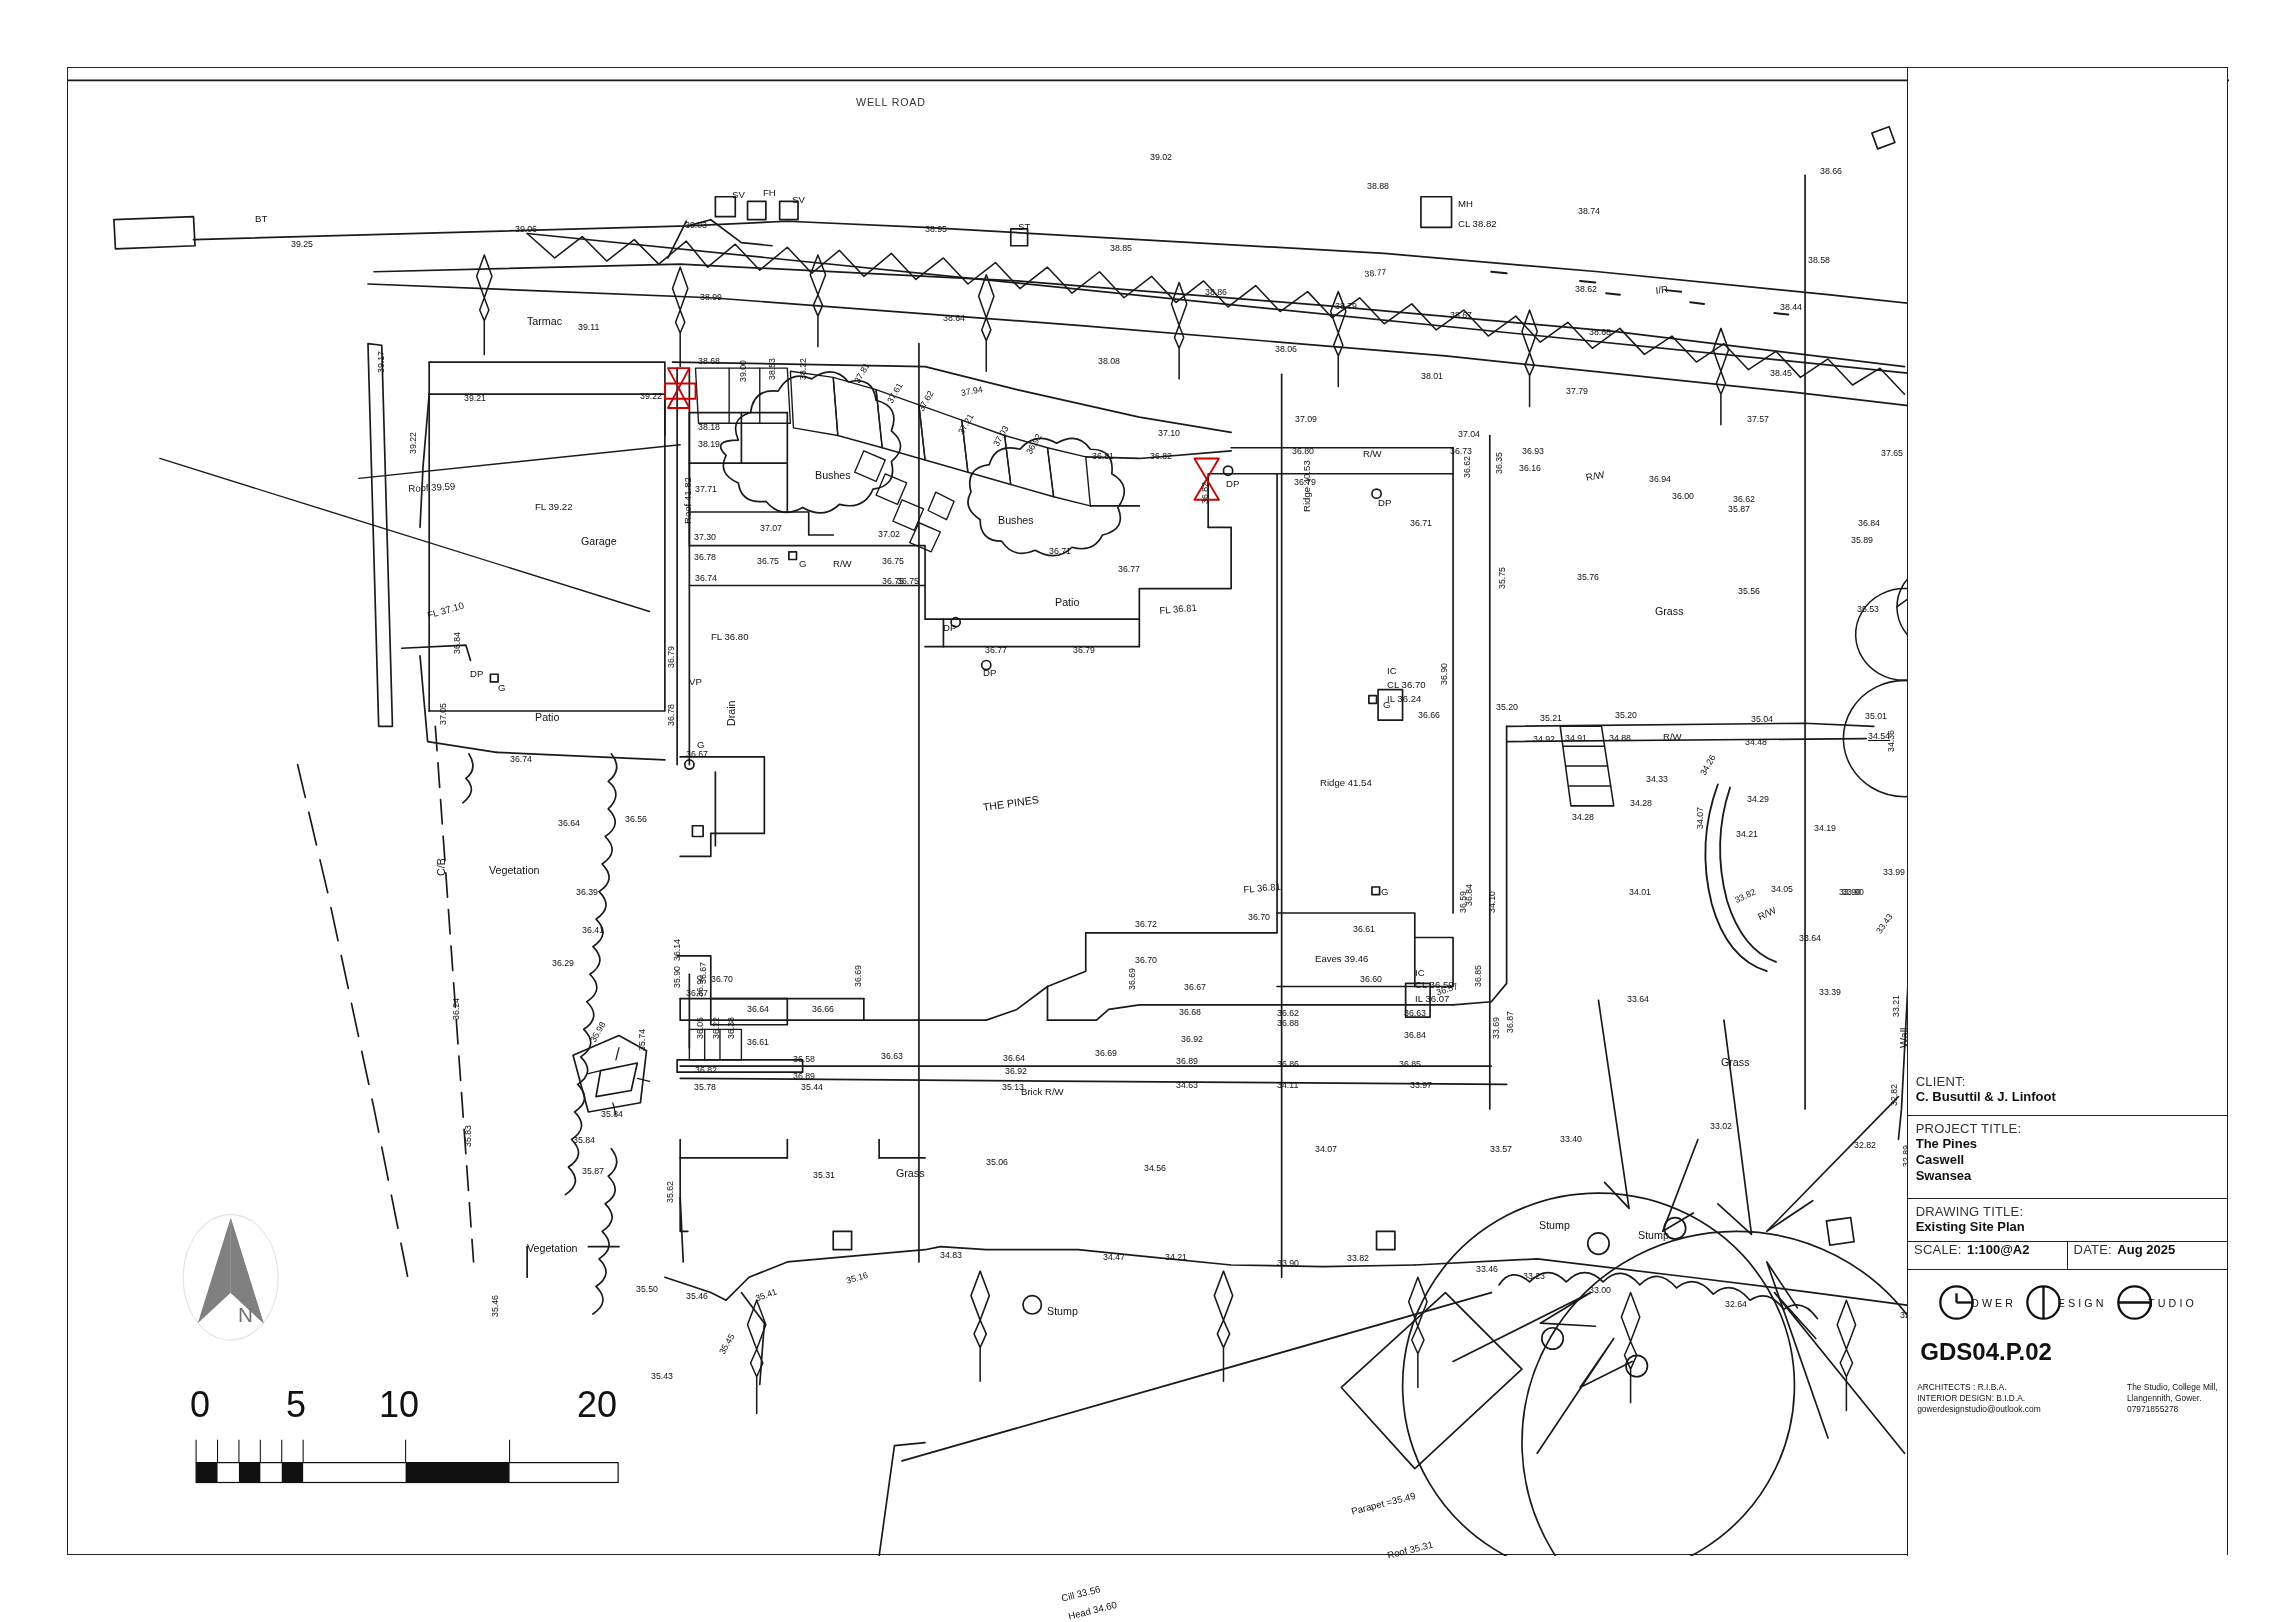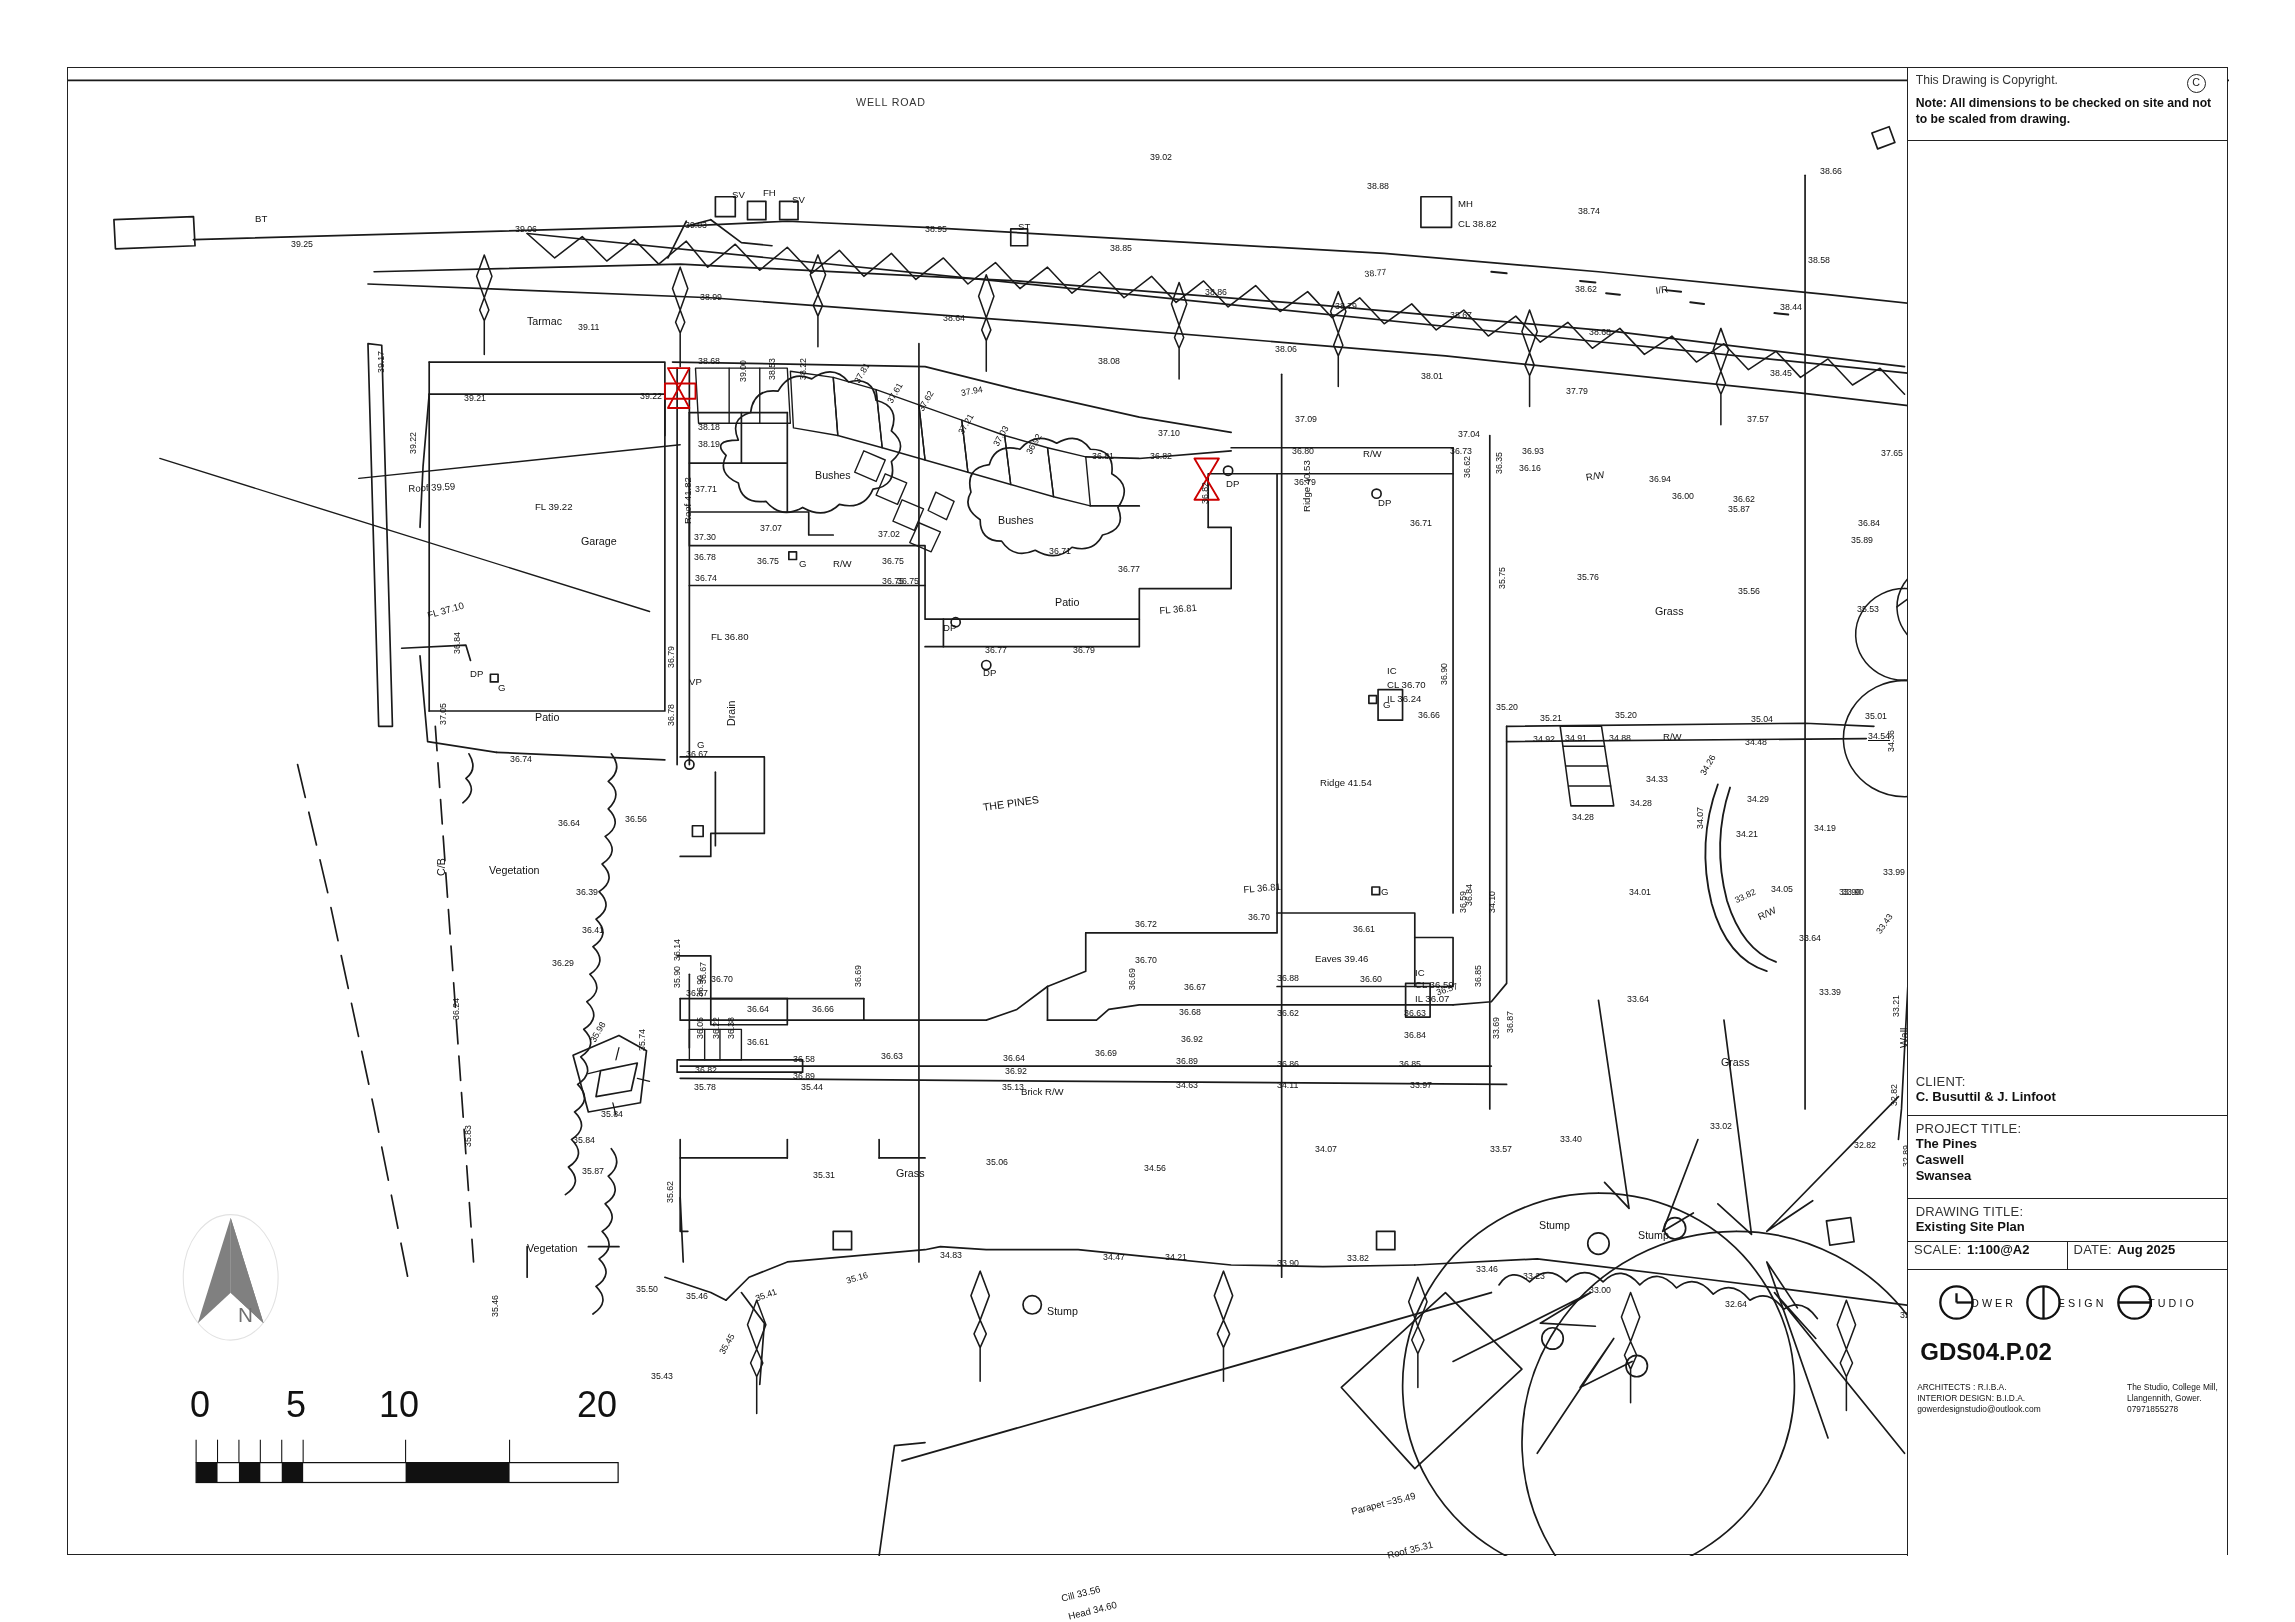--- a/index.html
+++ b/index.html
@@ -563,21 +563,21 @@
         <div class="lbl sm" style="left: 1067px; top: 887px;">36.70</div>
         <div class="lbl sm" style="left: 1180px; top: 844px;">36.70</div>
         <div class="lbl sm" style="left: 1285px; top: 856px;">36.61</div>
         <div class="lbl sm" style="left: 1059px; top: 922px; transform: rotate(-90deg);">36.69</div>
         <div class="lbl sm" style="left: 1116px; top: 914px;">36.67</div>
         <div class="lbl sm" style="left: 1111px; top: 939px;">36.68</div>
         <div class="lbl sm" style="left: 1113px; top: 966px;">36.92</div>
         <div class="lbl sm" style="left: 1108px; top: 988px;">36.89</div>
         <div class="lbl sm" style="left: 1027px; top: 980px;">36.69</div>
         <div class="lbl sm" style="left: 1209px; top: 940px;">36.62</div>
-        <div class="lbl sm" style="left: 1209px; top: 905px;">36.88</div>
+        <div class="lbl sm" style="left: 1209px; top: 950px;">36.88</div>
         <div class="lbl sm" style="left: 1209px; top: 991px;">36.86</div>
         <div class="lbl sm" style="left: 1108px; top: 1012px;">34.63</div>
         <div class="lbl sm" style="left: 1209px; top: 1012px;">34.11</div>
         <div class="lbl sm" style="left: 1292px; top: 906px;">36.60</div>
         <div class="lbl sm" style="left: 1336px; top: 940px;">36.63</div>
         <div class="lbl sm" style="left: 1336px; top: 962px;">36.84</div>
         <div class="lbl sm" style="left: 1331px; top: 991px;">36.85</div>
         <div class="lbl sm" style="left: 1342px; top: 1012px;">33.97</div>
         <div class="lbl sm" style="left: 1367px; top: 920px; transform: rotate(-18deg);">36.57</div>
         <div class="lbl sm" style="left: 1390px; top: 845px; transform: rotate(-90deg);">36.59</div>
@@ -660,27 +660,20 @@
         <rect x="64" y="36" width="28" height="26" fill="#111"></rect>
         <rect x="120" y="36" width="28" height="26" fill="#111"></rect>
         <rect x="282" y="36" width="136" height="26" fill="#111"></rect>
       </svg>
     </div>
 
   </div>
 
   <div id="titleblock">
 
-    <div class="tb-cell" style="top:0;height:73px;">
-      <div class="copyrow">
-        <div class="copy-text">This Drawing is Copyright.</div>
-        <div class="c-mark">C</div>
-        <div class="note-text">Note: All dimensions to be checked on site and not to be scaled from drawing.</div>
-      </div>
-    </div>
 
 
     <div class="tb-cell" style="top:1048px;height:83px;">
       <div class="tb-lab">PROJECT TITLE:</div>
       <div class="tb-val">The Pines</div>
       <div class="tb-val">Caswell</div>
       <div class="tb-val">Swansea</div>
     </div>
 
     <div class="tb-cell" style="top:1001px;height:47px;">

